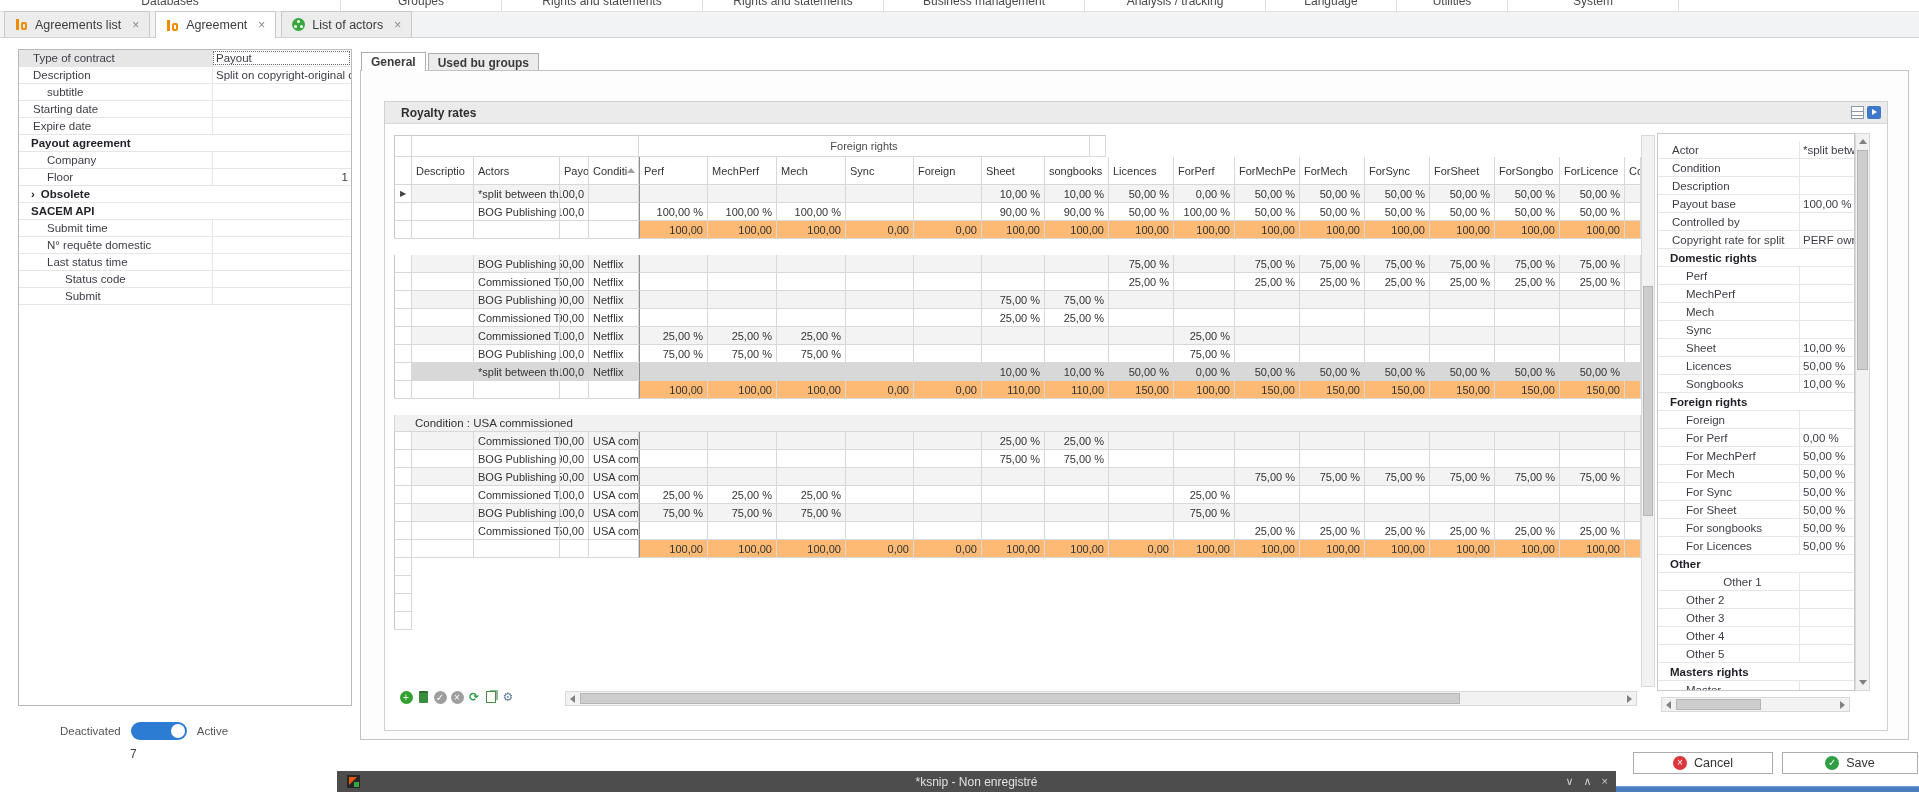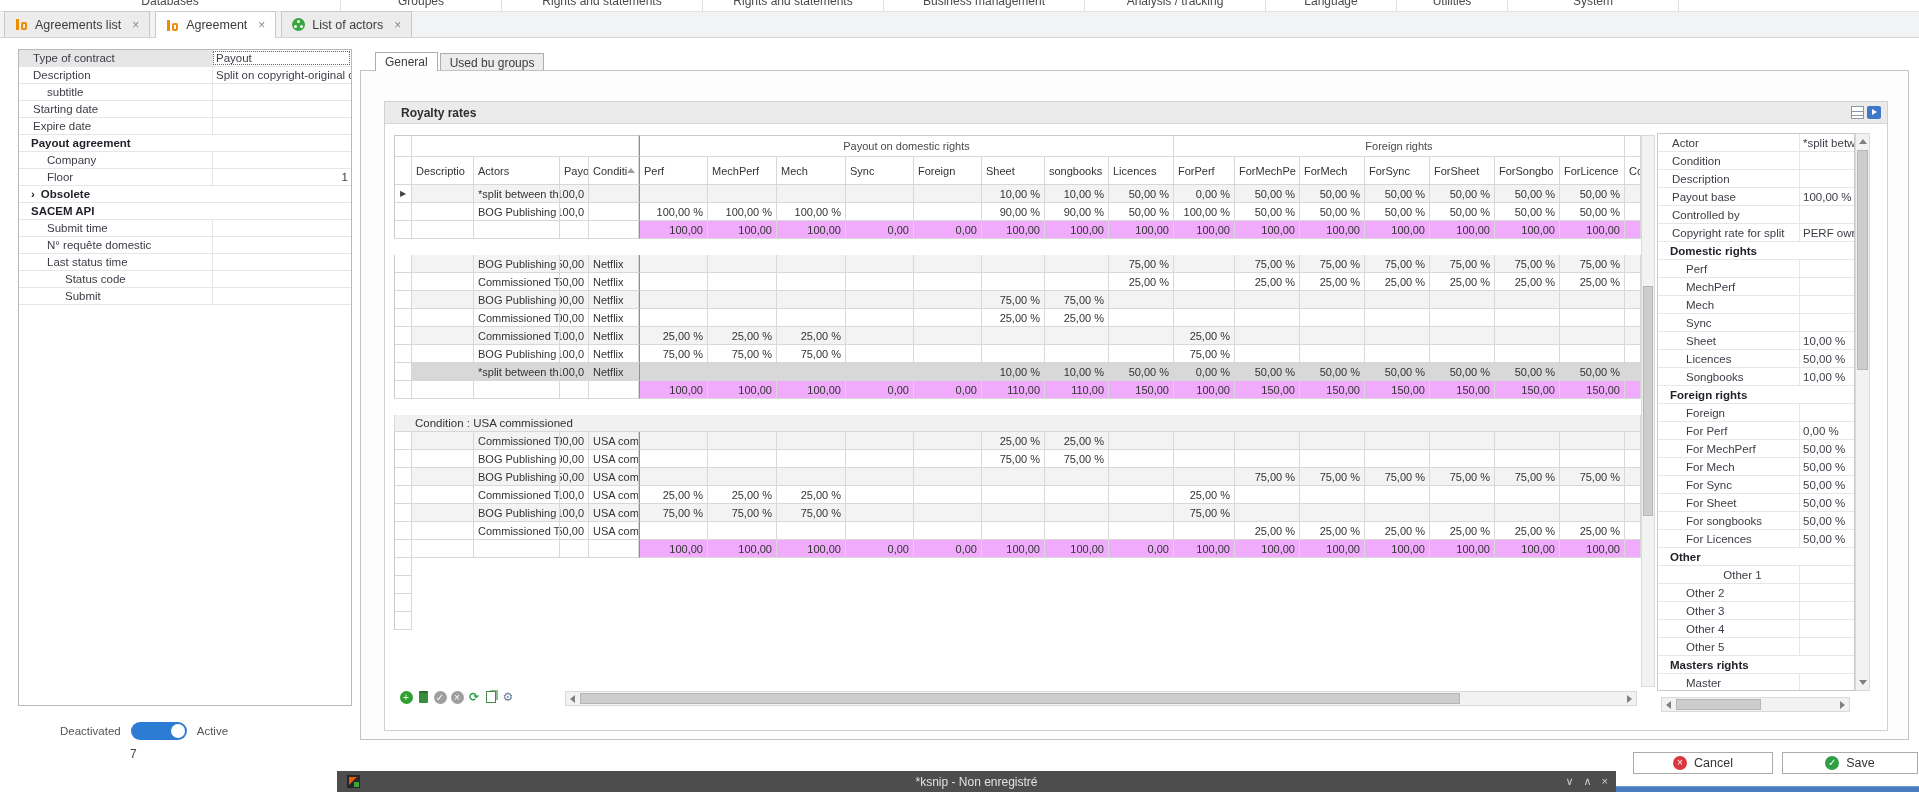--- a/index.html
+++ b/index.html
@@ -29,21 +29,21 @@
   .leftpanel{position:absolute;left:18px;top:49px;width:334px;height:657px;background:#fff;
              border:1px solid #b9b9b9;box-sizing:border-box;overflow:hidden;}
   .pgrow{display:flex;align-items:center;border-bottom:1px solid #e6e6e6;font-size:11.5px;color:#3c3c46;box-sizing:border-box;}
   .pgrow .lab{flex:1;overflow:hidden;white-space:nowrap;align-self:stretch;display:flex;align-items:center;}
   .pgrow .val{border-left:1px solid #e6e6e6;align-self:stretch;display:flex;align-items:center;
               padding:0 3px;overflow:hidden;white-space:nowrap;box-sizing:border-box;}
   .pgrow.hdr{font-weight:bold;color:#1f1f28;}
   .lp .val{width:139px;}
   .rp .val{width:55px;}
   
-  .maintabs{position:absolute;left:375px;top:52px;display:flex;align-items:flex-end;height:19px;}
+  .maintabs{position:absolute;left:361px;top:52px;display:flex;align-items:flex-end;height:19px;font-weight:bold;}
   .mtab{font-size:12px;color:#3c3c3c;padding:2px 9px 2px 9px;background:#ececec;border:1px solid #adadad;
         border-bottom:none;margin-right:2px;height:18px;box-sizing:border-box;}
   .mtab.active{background:#fff;height:19px;z-index:2;}
   .mainpanel{position:absolute;left:360px;top:70px;width:1549px;height:670px;background:#fdfdfd;
              border:1px solid #c3c3c3;box-sizing:border-box;}
   .groupbox{position:absolute;left:23px;top:30px;width:1504px;height:630px;border:1px solid #d0d0d0;
             background:#fff;box-sizing:border-box;}
   .gb-header{height:22px;background:#ebebeb;border-bottom:1px solid #d6d6d6;display:flex;align-items:center;
              padding:0 6px 0 16px;font-size:12px;font-weight:bold;color:#2e2e2e;box-sizing:border-box;}
   .gb-header .spacer{flex:1;}
@@ -57,21 +57,21 @@
   .grow{display:flex;}
   .gcell{border-right:1px solid #d8d8d8;border-bottom:1px solid #d8d8d8;box-sizing:border-box;
          overflow:hidden;white-space:nowrap;padding:0 4px;display:flex;align-items:center;background:#fff;}
   .gcell.first{border-left:1px solid #c9c9c9;}
   .gcell.num{justify-content:flex-end;}
   .gcell.divL{border-left:1px solid #8f8f8f;}
   .bandrow .gcell{border-top:1px solid #c9c9c9;justify-content:center;color:#4a4a4a;}
   .hdrrow .gcell{color:#333;}
   .caption{background:#f1f1f1;border:0 solid #d8d8d8;border-width:0 1px 1px 1px;box-sizing:border-box;
            display:flex;align-items:center;padding-left:20px;color:#333;font-size:11.5px;}
-  .totcell{background:#f0abfc;}
+  .totcell{background:#fdba74;}
   .selcell{background:#d8d8d8;}
   .altcell{background:#f3f3f3;}
   .marker{color:#444;font-size:8px;justify-content:center;padding:0;}
   .sortglyph{width:0;height:0;border-left:4px solid transparent;border-right:4px solid transparent;
              border-bottom:5px solid #9aa0a6;margin-left:auto;}
   
   .sb{position:absolute;background:#f2f2f2;border:1px solid #d9d9d9;box-sizing:border-box;}
   .sb .thumb{position:absolute;background:#cdcdcd;border:1px solid #b5b5b5;box-sizing:border-box;}
   .arr{position:absolute;width:0;height:0;}
   .arr.left{border-top:4px solid transparent;border-bottom:4px solid transparent;border-right:5px solid #808080;}
@@ -246,21 +246,20 @@
       <span>Royalty rates</span>
       <span class="spacer"></span>
       <span class="ic-layout"></span>
       <span class="ic-export"></span>
     </div>
 
     <div class="grid" id="grid">
         <div class="grow bandrow" style="height: 22px;">
           <div class="gcell first" style="width: 18px; height: 22px;"></div>
           <div class="gcell" style="width: 227px; height: 22px;"></div>
-          <div class="gcell divL" style="width: 535px; height: 22px;">Payout on domestic rights</div>
           <div class="gcell " style="width: 451px; height: 22px;">Foreign rights</div>
           <div class="gcell " style="width: 16px; height: 22px;"></div>
         </div>
         <div class="grow hdrrow">
           <div class="gcell first " style="width: 18px; height: 28px;"></div>
           <div class="gcell " style="width: 62px; height: 28px;">Descriptio</div>
           <div class="gcell " style="width: 86px; height: 28px;">Actors</div>
           <div class="gcell " style="width: 29px; height: 28px;">Payo</div>
           <div class="gcell " style="width: 50px; height: 28px;">Conditi<span class="sortglyph"></span></div>
           <div class="gcell divL" style="width: 69px; height: 28px;">Perf</div>
@@ -741,21 +740,21 @@
         </div>
       </div>
 
     <div class="sb" style="left:180px;top:589px;width:1072px;height:15px;">
       <span class="arr left" style="left:4px;top:3px;"></span>
       <div class="thumb" style="left:14px;top:1px;width:880px;height:11px;"></div>
       <span class="arr right" style="right:4px;top:3px;"></span>
     </div>
 
     <div class="rp" id="rightpanel" style="position:absolute;left:1272px;top:31px;width:198px;height:558px;border:1px solid #c9c9c9;box-sizing:border-box;background:#fff;overflow:hidden;">
-        <div class="pgrow" style="height: 18px;">
+        <div class="pgrow" style="height: 18px; margin-top: 7px;">
           <div class="lab" style="padding-left: 14px;">
             <span>Actor</span>
           </div>
           <div class="val" style="width: 55px;">*split betw</div>
         </div>
         <div class="pgrow" style="height: 18px;">
           <div class="lab" style="padding-left: 14px;">
             <span>Condition</span>
           </div>
           <div class="val" style="width: 55px;"></div>

